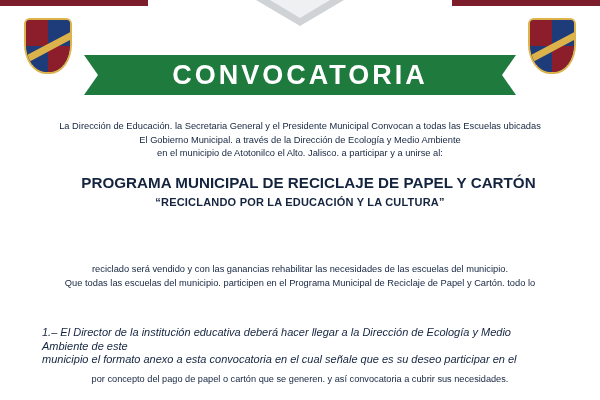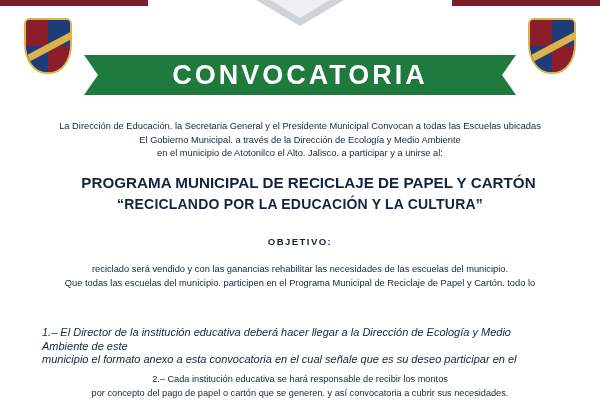--- a/index.html
+++ b/index.html
@@ -153,21 +153,21 @@
     font-weight: bold;
     line-height: 21px;
   }
   .program-sub {
     position: absolute;
     left: 30px;
     right: 30px;
     top: 196px;
     text-align: center;
     color: #14243f;
-    font-size: 14px;
+    font-size: 11px;
     font-weight: bold;
     letter-spacing: 0.2px;
   }
 
   .section-heading {
     text-align: center;
     color: #14243f;
     font-size: 9.6px;
     font-weight: bold;
     letter-spacing: 1.4px;
@@ -252,31 +252,29 @@
 
   <div class="intro">
     <span class="line">La Dirección de Educación. la Secretaria General y el Presidente Municipal Convocan a todas las Escuelas ubicadas</span>
     <span class="line">El  Gobierno Municipal.  a través de la Dirección de Ecología y Medio Ambiente</span>
     <span class="line">en el municipio de Atotonilco el Alto. Jalisco. a participar y a unirse al:</span>
   </div>
 
   <div class="program-title">PROGRAMA MUNICIPAL DE RECICLAJE DE PAPEL Y CARTÓN</div>
   <div class="program-sub">“RECICLANDO POR LA EDUCACIÓN Y LA CULTURA”</div>
 
-  <div class="section-heading objetivo-heading">OBJETIVO:</div>
 
   <div class="objetivo-body">
     <span class="line">reciclado será vendido y con las ganancias rehabilitar las necesidades de las escuelas del municipio.</span>
     <span class="line">Que todas las escuelas del municipio. participen  en el Programa Municipal de Reciclaje de Papel y Cartón. todo lo</span>
   </div>
 
 
   <div class="req-1">
     <span class="line">1.– El Director de la institución educativa deberá hacer llegar a la Dirección de Ecología y Medio Ambiente de este</span>
     <span class="line">municipio el formato anexo a esta convocatoria en el cual señale que es su deseo participar en el</span>
   </div>
 
   <div class="req-2">
-    <span class="line">2.– Cada institución educativa se hará responsable de recibir los montos</span>
     <span class="line">por concepto del pago de papel o cartón que se generen. y así convocatoria a cubrir sus necesidades.</span>
   </div>
 
 </div>
 
 </body></html>

